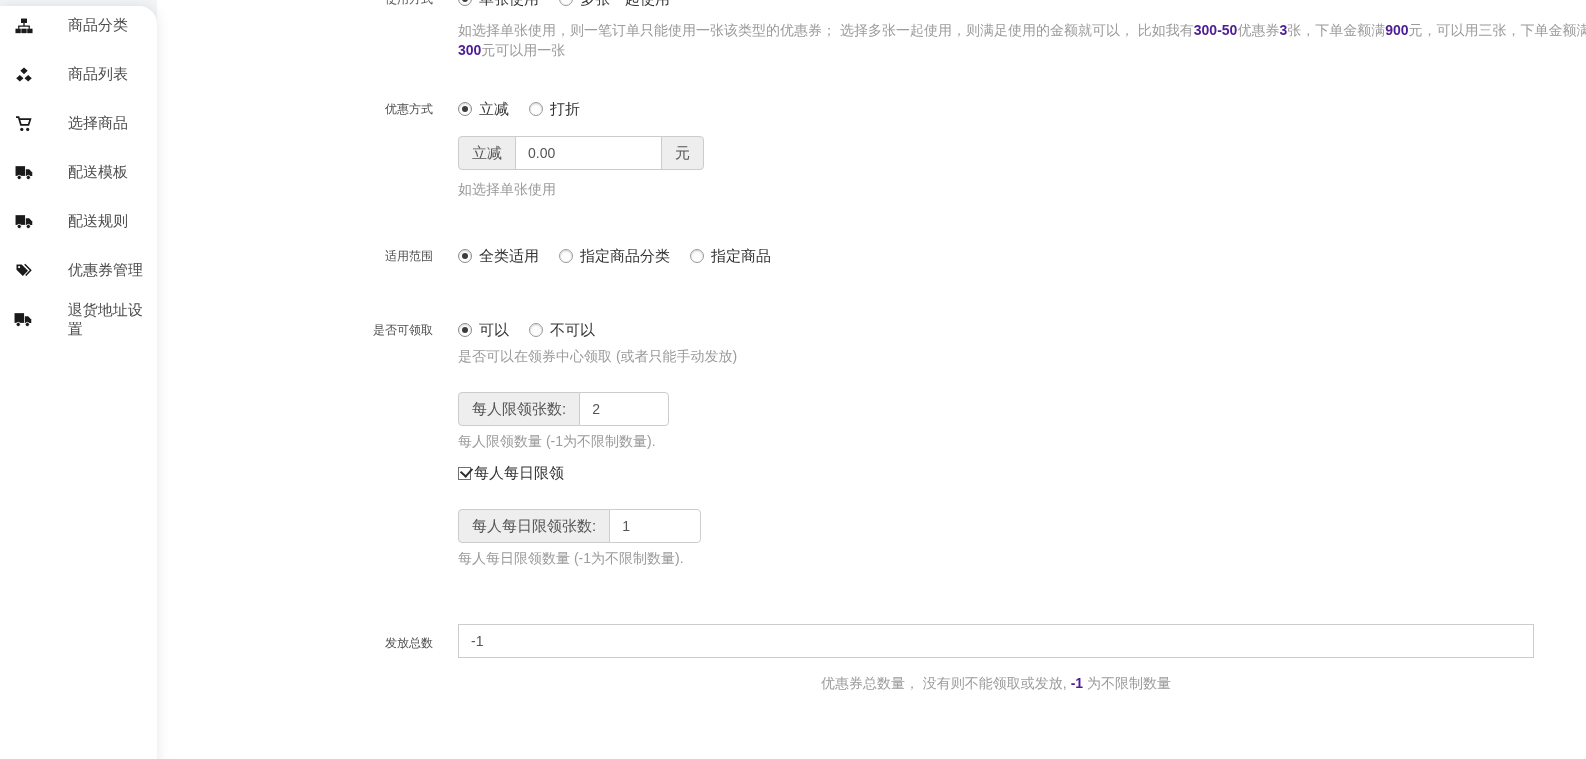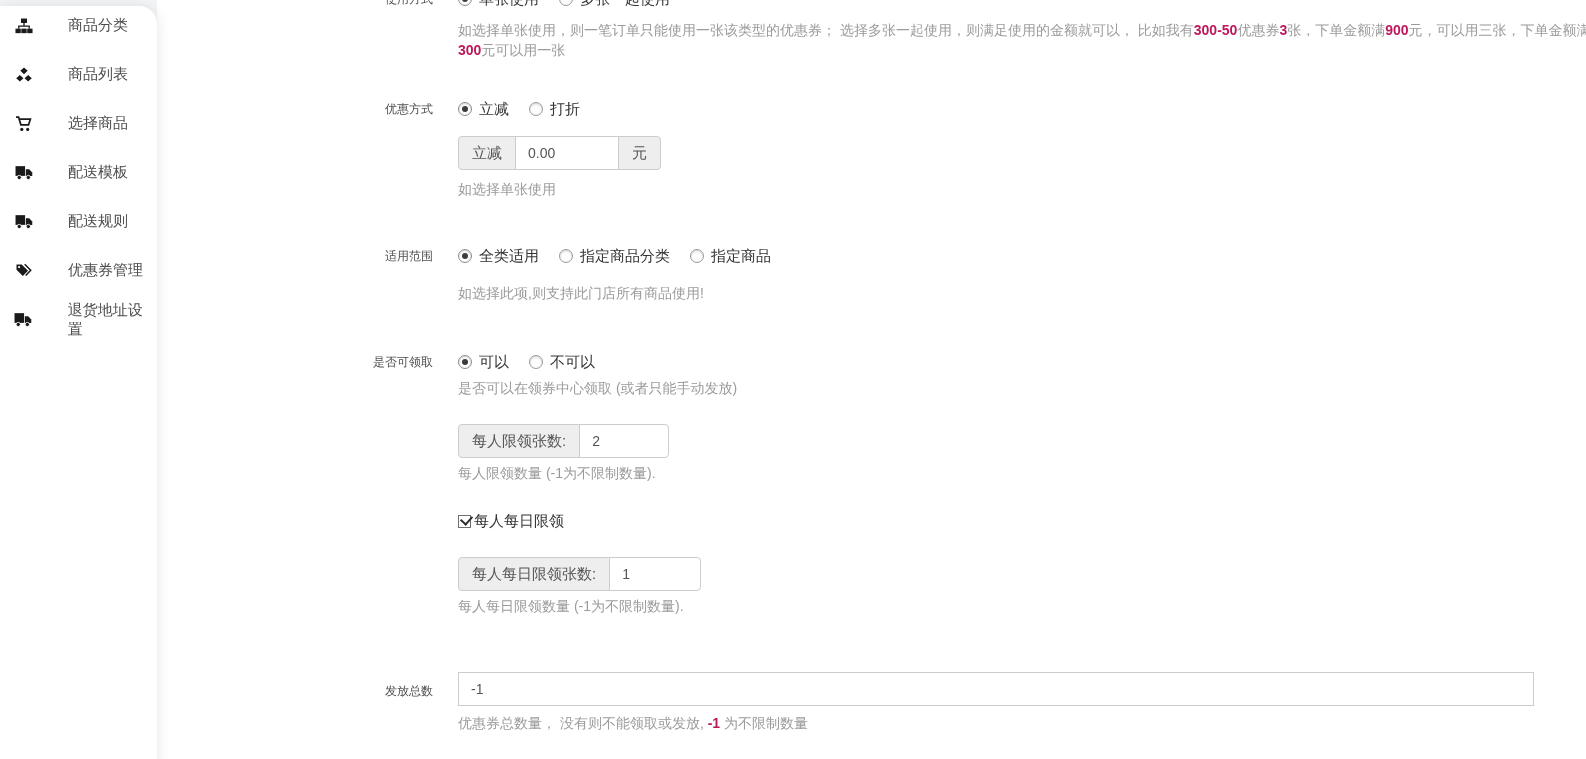--- a/index.html
+++ b/index.html
@@ -40,21 +40,21 @@
     margin-right:7px; position:relative; flex:none;
   }
   .radio.checked { background:#fff; border-color:#8c8c8c; }
   .radio.checked::after {
     content:""; position:absolute; left:3px; top:3px; right:3px; bottom:3px;
     background:#3c3c3c; border-radius:50%;
   }
 
   .desc { margin-top:6px; font-size:14px; color:#9b9b9b; line-height:20px; }
   .desc .nowrap { white-space:nowrap; display:block; }
-  .desc b, .help b { font-weight:bold; color:#be185d; }
+  .desc b, .help b { font-weight:bold; color:#4c1d95; }
 
   .help { font-size:14px; color:#9b9b9b; line-height:19px; }
 
   .input-group { display:flex; align-items:stretch; }
   .ig-addon {
     background:#eee; border:1px solid #ccc; color:#555; font-size:15px;
     display:flex; align-items:center; padding:0 13px; height:34px; flex:none;
   }
   .ig-addon.first { border-radius:4px 0 0 4px; }
   .ig-addon.last  { border-radius:0 4px 4px 0; margin-left:-1px; }
@@ -84,24 +84,24 @@
   .row-usage    .desc { margin-top:6px; }
   .row-usage    { margin-bottom:34px; }
   .row-discount .input-group { margin-top:12px; }
   .row-discount .help { margin-top:10px; }
   .row-discount { margin-bottom:42px; }
   .row-scope    .help { margin-top:13px; }
   .row-scope    { margin-bottom:44px; }
   .row-claim    .help.h1 { margin-top:2px; }
   .row-claim    .input-group { margin-top:26px; }
   .row-claim    .help.h2, .row-claim .help.h3 { margin-top:6px; }
-  .row-claim    .checkbox-line { margin-top:28px; }
+  .row-claim    .checkbox-line { margin-top:12px; }
   .row-claim    { margin-bottom:56px; }
   .row-total    .form-label { line-height:normal; padding-top:11px; }
-  .row-total    .help { margin-top:8px; }
+  .row-total    .help { margin-top:16px;text-align:center; }
 </style>
 </head>
 <body>
 
 <div class="page">
 
   <div class="main">
     <div class="form">
 
       <div class="form-row row-usage">
@@ -132,21 +132,21 @@
               <span class="radio checked"></span>
               <span>立减</span>
             </label>
             <label class="radio-opt">
               <span class="radio"></span>
               <span>打折</span>
             </label>
           </div>
           <div class="input-group">
             <span class="ig-addon first">立减</span>
-            <input class="ig-input" style="width: 104px;" value="0.00">
+            <input class="ig-input" style="width: 147px;" value="0.00">
             <span class="ig-addon last">元</span>
           </div>
           <div class="help">如选择单张使用</div>
         </div>
       </div>
 
       <div class="form-row row-scope">
         <div class="form-label">适用范围</div>
         <div class="form-controls">
           <div class="radio-line">
@@ -156,21 +156,20 @@
             </label>
             <label class="radio-opt">
               <span class="radio"></span>
               <span>指定商品分类</span>
             </label>
             <label class="radio-opt">
               <span class="radio"></span>
               <span>指定商品</span>
             </label>
           </div>
-          <div class="help">如选择此项,则支持此门店所有商品使用!</div>
         </div>
       </div>
 
       <div class="form-row row-claim">
         <div class="form-label">是否可领取</div>
         <div class="form-controls">
           <div class="radio-line">
             <label class="radio-opt">
               <span class="radio checked"></span>
               <span>可以</span>

